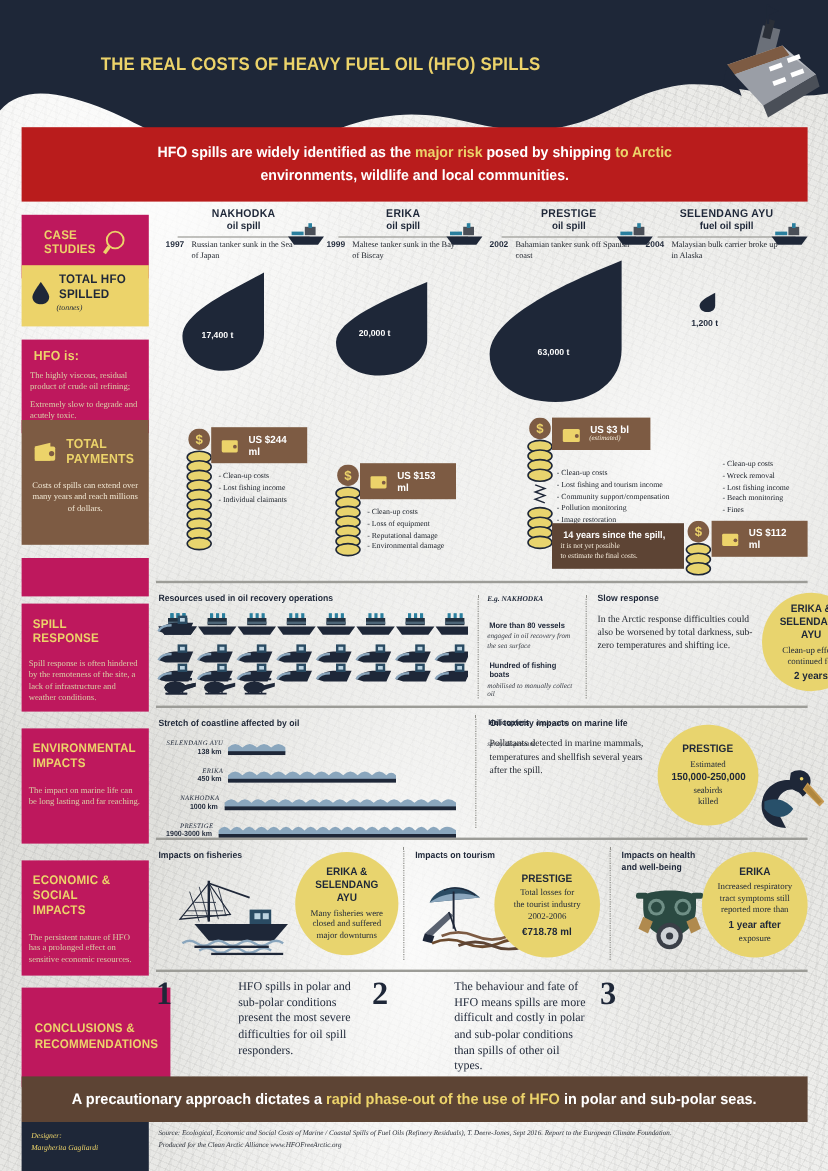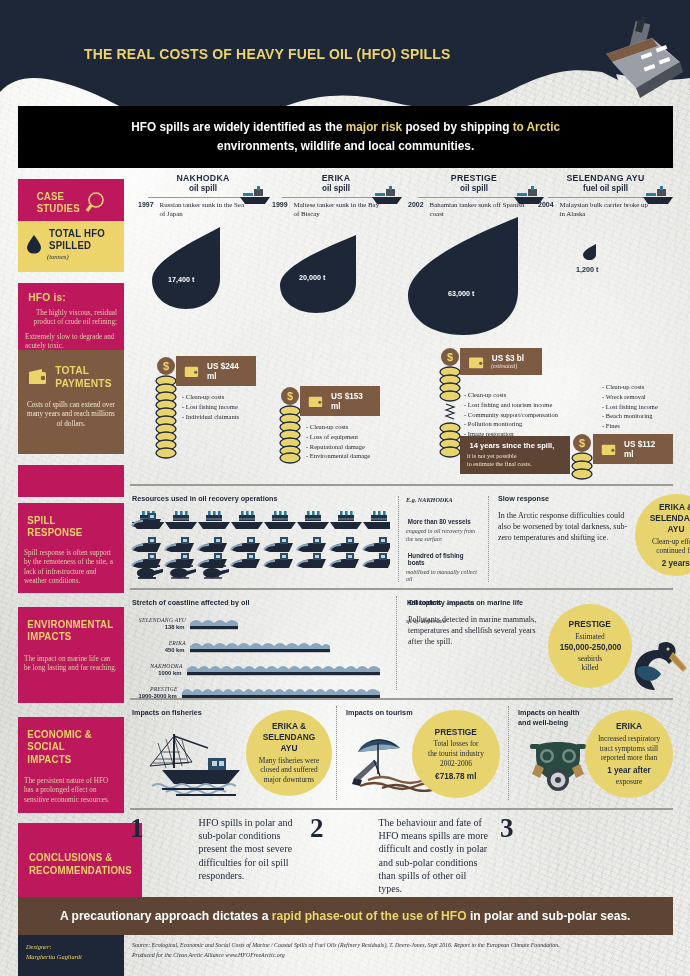--- a/index.html
+++ b/index.html
@@ -26,21 +26,21 @@
   .hdr-blob { position:absolute; left:0; top:0; width:690px; height:135px; }
   .hdr-title {
     position:absolute; left:84px; top:45px; width:460px;
     color:#ecd36a; font-size:15.2px; font-weight:bold; letter-spacing:.2px;
     font-family:"Liberation Sans", sans-serif; transform:scaleX(.92); transform-origin:left center;
   }
   .ship { position:absolute; right:0px; top:2px; width:150px; height:120px; }
 
   .subbar {
     position:absolute; left:18px; top:106px; width:655px; height:62px;
-    background:#000000; color:#fff;
+    background:#b91c1c; color:#fff;
     display:flex; align-items:center; justify-content:center; text-align:center;
   }
   .subbar p { font-size:12.4px; font-weight:bold; line-height:1.55; transform:scaleX(.95); }
   .hl { color:#ecd36a; }
   .navy { background:#be185d;margin-top:11px; }
   .brown { background:#7d5b43; }
   .gold { background:#ecd36a; }
   .rail-ttl { font-size:10.4px; font-weight:bold; line-height:1.18; letter-spacing:.2px; transform:scaleX(.93); }
   .navy .rail-ttl { color:#ecd36a; }
   .brown .rail-ttl, .gold .rail-ttl { color:#1e2738; }
@@ -167,42 +167,42 @@
       <div>
         <div class="rail-ttl" style="white-space:pre-line; text-align:left;">TOTAL HFO
 SPILLED</div>
         <div class="rail-note">(tonnes)</div>
       </div>
     </div>
   </div>
 
   <div class="panel navy" style="left:18px; top:272px; width:106px; height:78px; padding:8px 7px;">
     <div class="rail-ttl" style="font-size:11px;">HFO is:</div>
-    <div class="rail-sub" style="margin-top:5px;text-align:right;">The highly viscous, residual product of crude oil refining;</div>
+    <div class="rail-sub" style="margin-top:5px;">The highly viscous, residual product of crude oil refining;</div>
     <div class="rail-sub" style="margin-top:5px;">Extremely slow to degrade and acutely toxic.</div>
   </div>
 
   <div class="panel brown" style="left:18px; top:350px; width:106px; height:104px; padding:14px 7px 8px;">
     <div style="display:flex; align-items:center; gap:5px; justify-content:center;">
       <svg width="20" height="18" viewBox="0 0 20 18">
         <path d="M1,4 L14,1 L14,16 L1,16 Z" fill="#ecd36a"></path>
         <rect x="1" y="4" width="17" height="12" rx="1.5" fill="#ecd36a"></rect>
         <circle cx="15" cy="10" r="2.2" fill="#7d5b43"></circle>
       </svg>
       <div class="rail-ttl" style="white-space:pre-line; text-align:left; font-size:11px;">TOTAL
 PAYMENTS</div>
     </div>
     <div class="rail-sub" style="margin-top:11px; text-align:center;">Costs of spills can extend over many years and reach millions of dollars.</div>
   </div>
   <div class="panel navy" style="left:18px; top:454px; width:106px; height:32px;"></div>
 
   <div class="panel navy" style="left:18px; top:492px; width:106px; height:90px; padding:12px 6px;">
     <div class="rail-ttl" style="white-space:pre-line;">SPILL
 RESPONSE</div>
-    <div class="rail-sub" style="margin-top:9px;">Spill response is often support by the remoteness of the site, a lack of  infrastructure and weather conditions.</div>
+    <div class="rail-sub" style="margin-top:9px;">Spill response is often hindered by the remoteness of the site, a lack of  infrastructure and weather conditions.</div>
   </div>
 
   <div class="panel navy" style="left:18px; top:596px; width:106px; height:96px; padding:12px 6px;">
     <div class="rail-ttl" style="white-space:pre-line;">ENVIRONMENTAL
 IMPACTS</div>
     <div class="rail-sub" style="margin-top:11px;">The impact on marine life can be long lasting and far reaching.</div>
   </div>
 
   <div class="panel navy" style="left:18px; top:706px; width:106px; height:96px; padding:12px 6px;">
     <div class="rail-ttl" style="white-space:pre-line;">ECONOMIC &amp; SOCIAL

